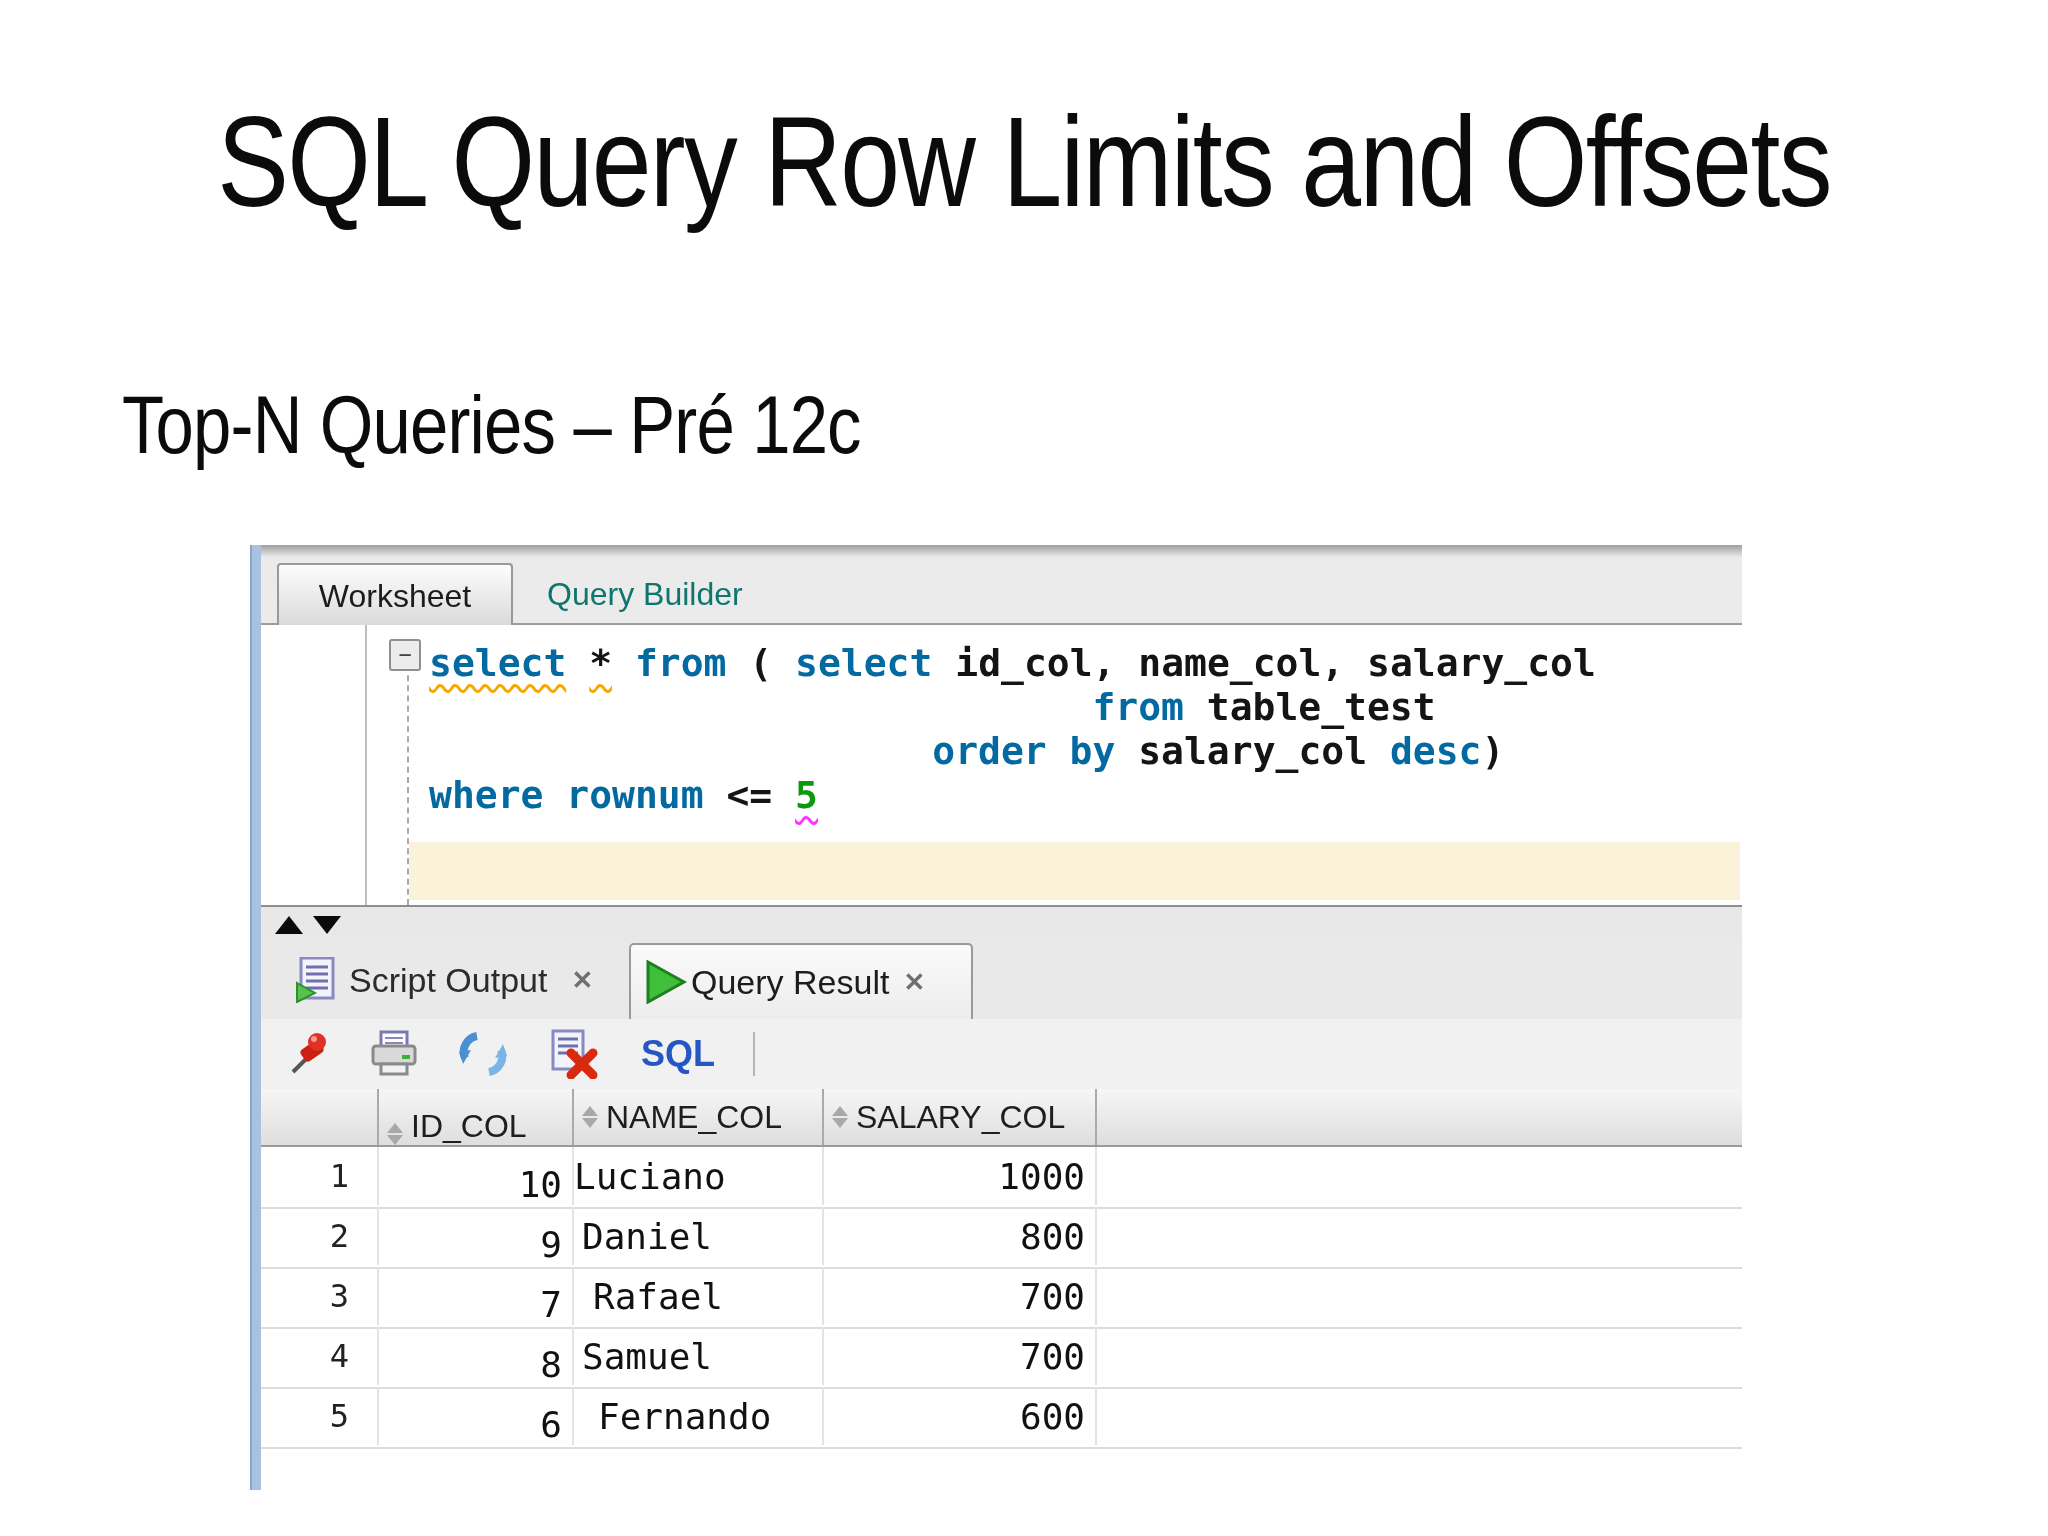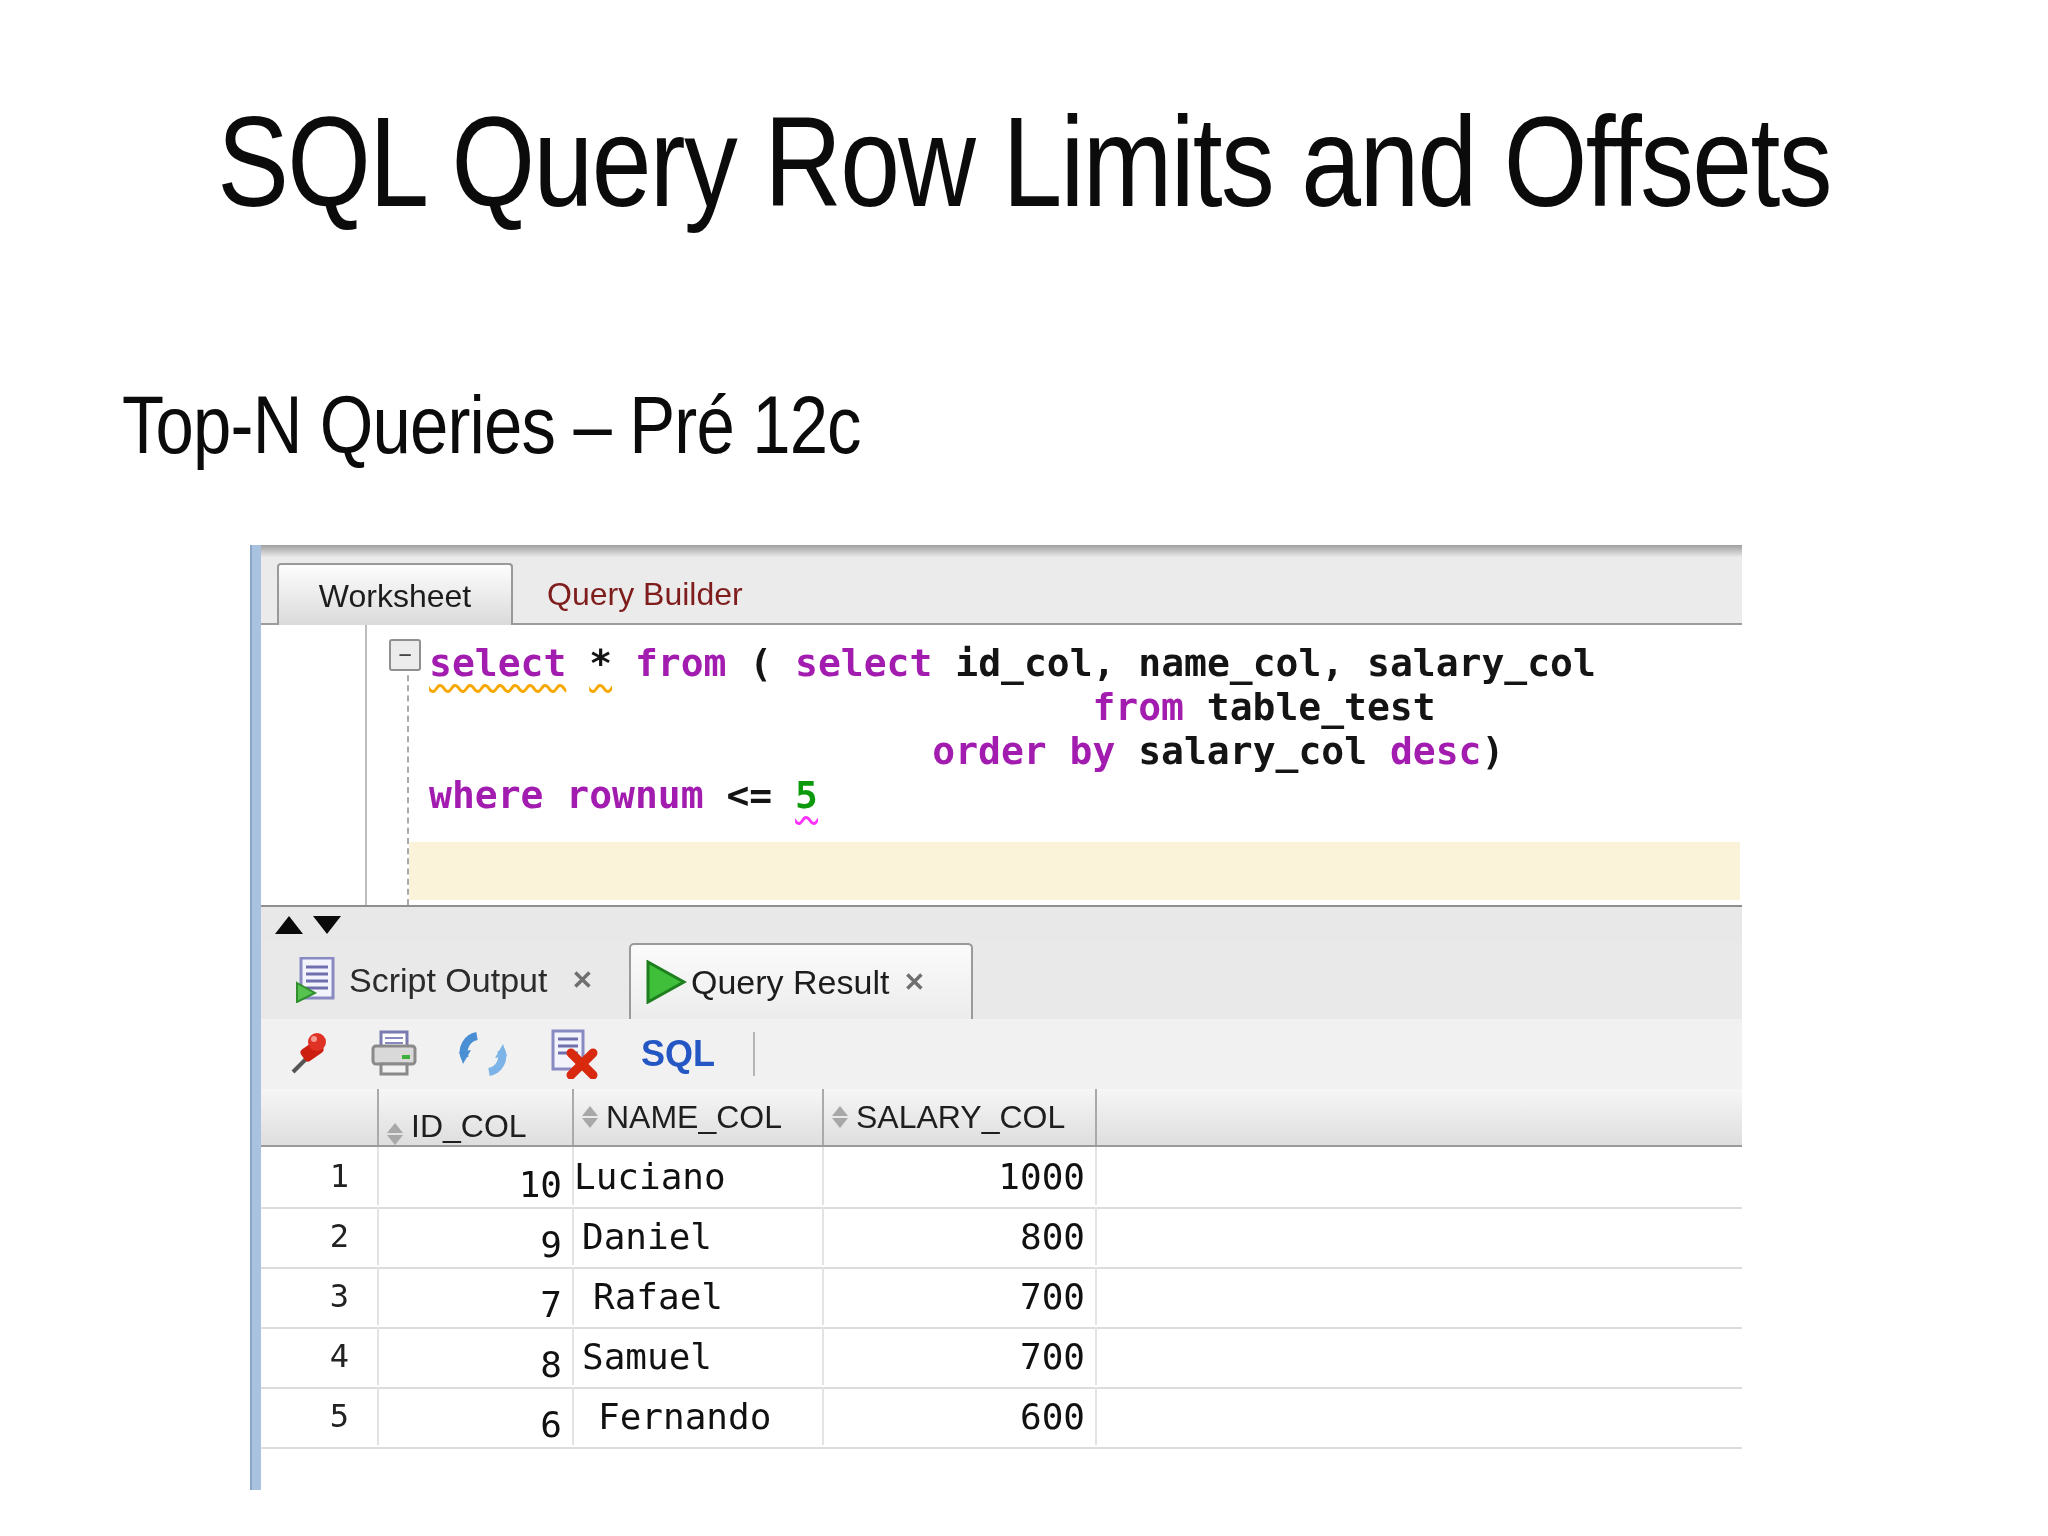--- a/index.html
+++ b/index.html
@@ -25,36 +25,36 @@
 
   
   .wtabbar{position:absolute;left:0;top:12px;right:0;height:66px;background:#ebebeb;
            border-bottom:2px solid #9c9c9c;}
   .tab-active-ws{position:absolute;left:16px;top:6px;width:232px;height:62px;
            background:linear-gradient(#fdfdfd,#d9d9d9);
            border:2px solid #999;border-bottom:none;border-radius:4px 4px 0 0;
            display:flex;align-items:center;justify-content:center;
            font-size:32px;color:#1c1c1c;}
   .tab-flat-qb{position:absolute;left:286px;top:6px;height:62px;display:flex;align-items:center;
-           font-size:32px;color:#7f1d1d;}
+           font-size:32px;color:#0f766e;}
 
   
   .editor{position:absolute;left:0;top:80px;right:0;height:280px;background:#fff;}
   .gutter{position:absolute;left:0;top:0;width:104px;height:100%;background:#fff;
           border-right:2px solid #bdbdbd;}
   .dashline{position:absolute;left:146px;top:40px;bottom:0;border-left:2px dashed #a9a9a9;}
   .foldbox{position:absolute;left:128px;top:14px;width:28px;height:28px;background:#ececec;
            border:2px solid #8f8f8f;border-radius:3px;display:flex;align-items:center;
            justify-content:center;font-size:22px;line-height:1;color:#444;
            font-family:"DejaVu Sans Mono", monospace;}
   .codewrap{position:absolute;left:168px;top:16px;right:4px;
             font-family:"DejaVu Sans Mono", monospace;font-size:38px;font-weight:bold;
             line-height:44px;white-space:pre;}
   .code-line{height:44px;}
-  .tok-kw{color:#a21caf;}
+  .tok-kw{color:#0369a1;}
   .tok-plain{color:#141414;}
   .tok-num{color:#0c9a0c;}
   .ul-orange{text-decoration:underline;text-decoration-style:wavy;
              text-decoration-color:#f7a800;text-decoration-thickness:3px;text-underline-offset:8px;}
   .ul-magenta{text-decoration:underline;text-decoration-style:wavy;
              text-decoration-color:#ff33ff;text-decoration-thickness:3px;text-underline-offset:8px;}
   .hl-line{position:absolute;left:148px;right:2px;top:217px;height:58px;background:#fbf3d9;}
 
   
   .splitter{position:absolute;left:0;top:360px;right:0;height:36px;background:#e8e8e8;

